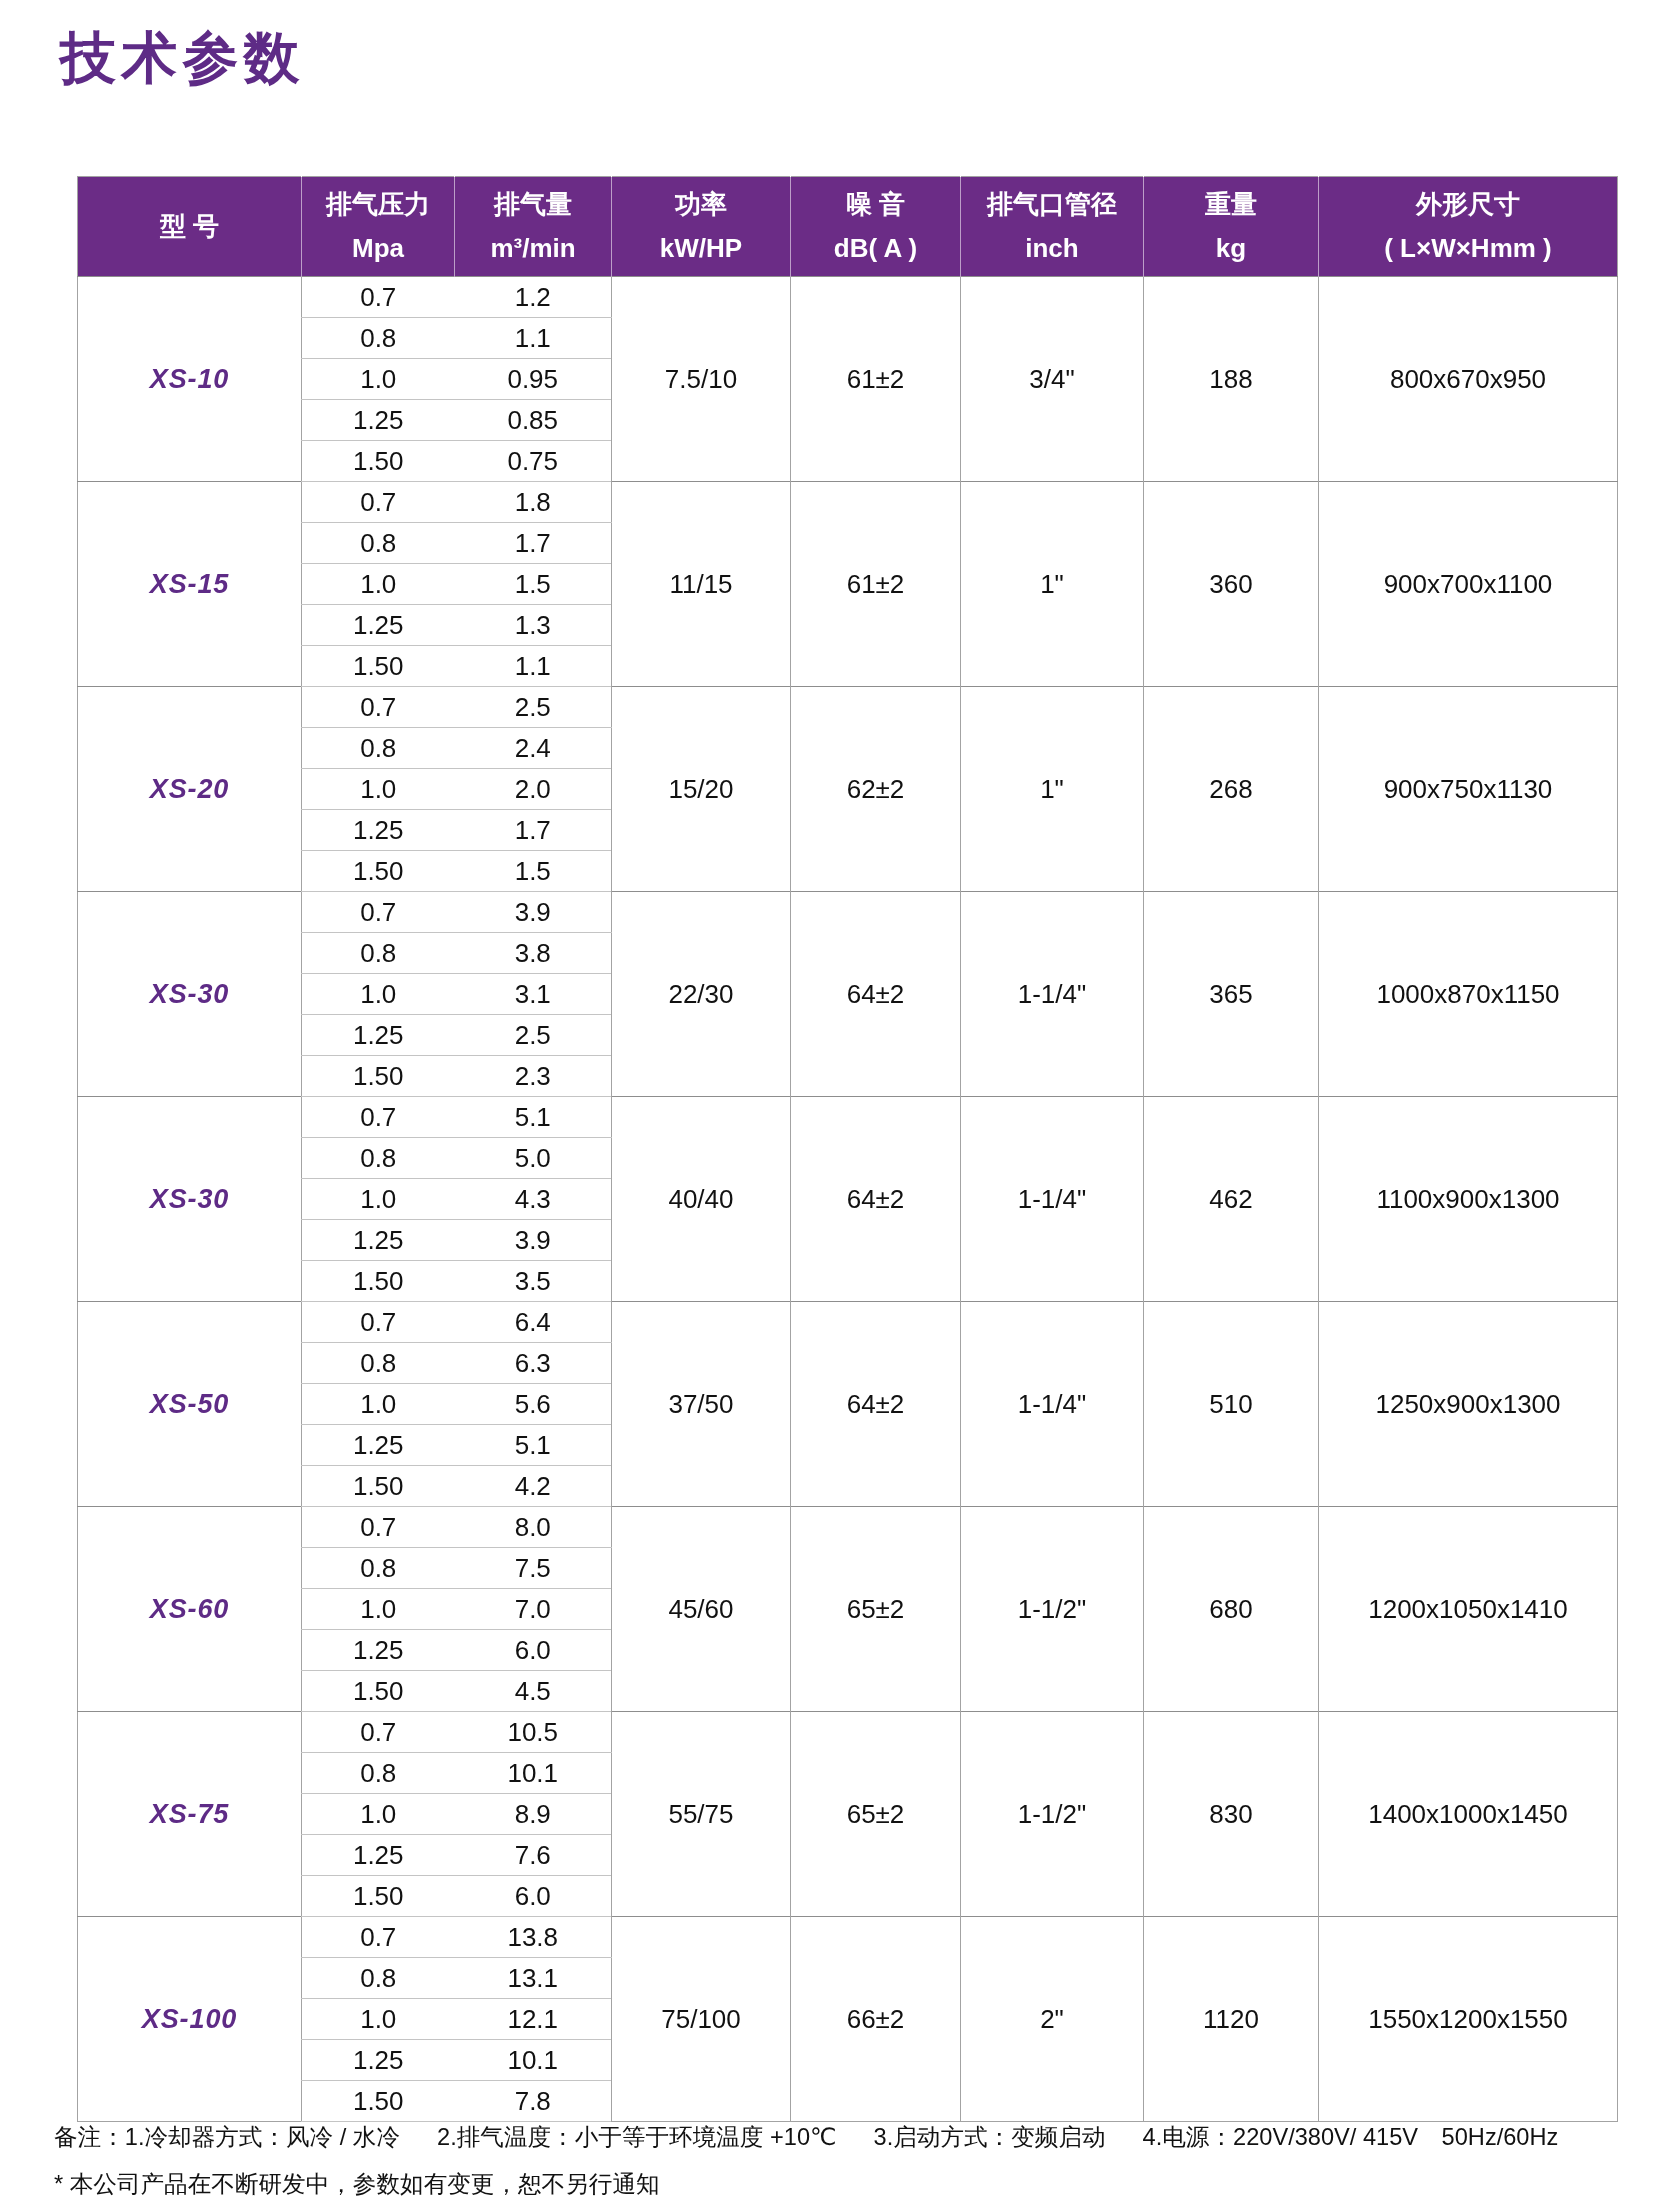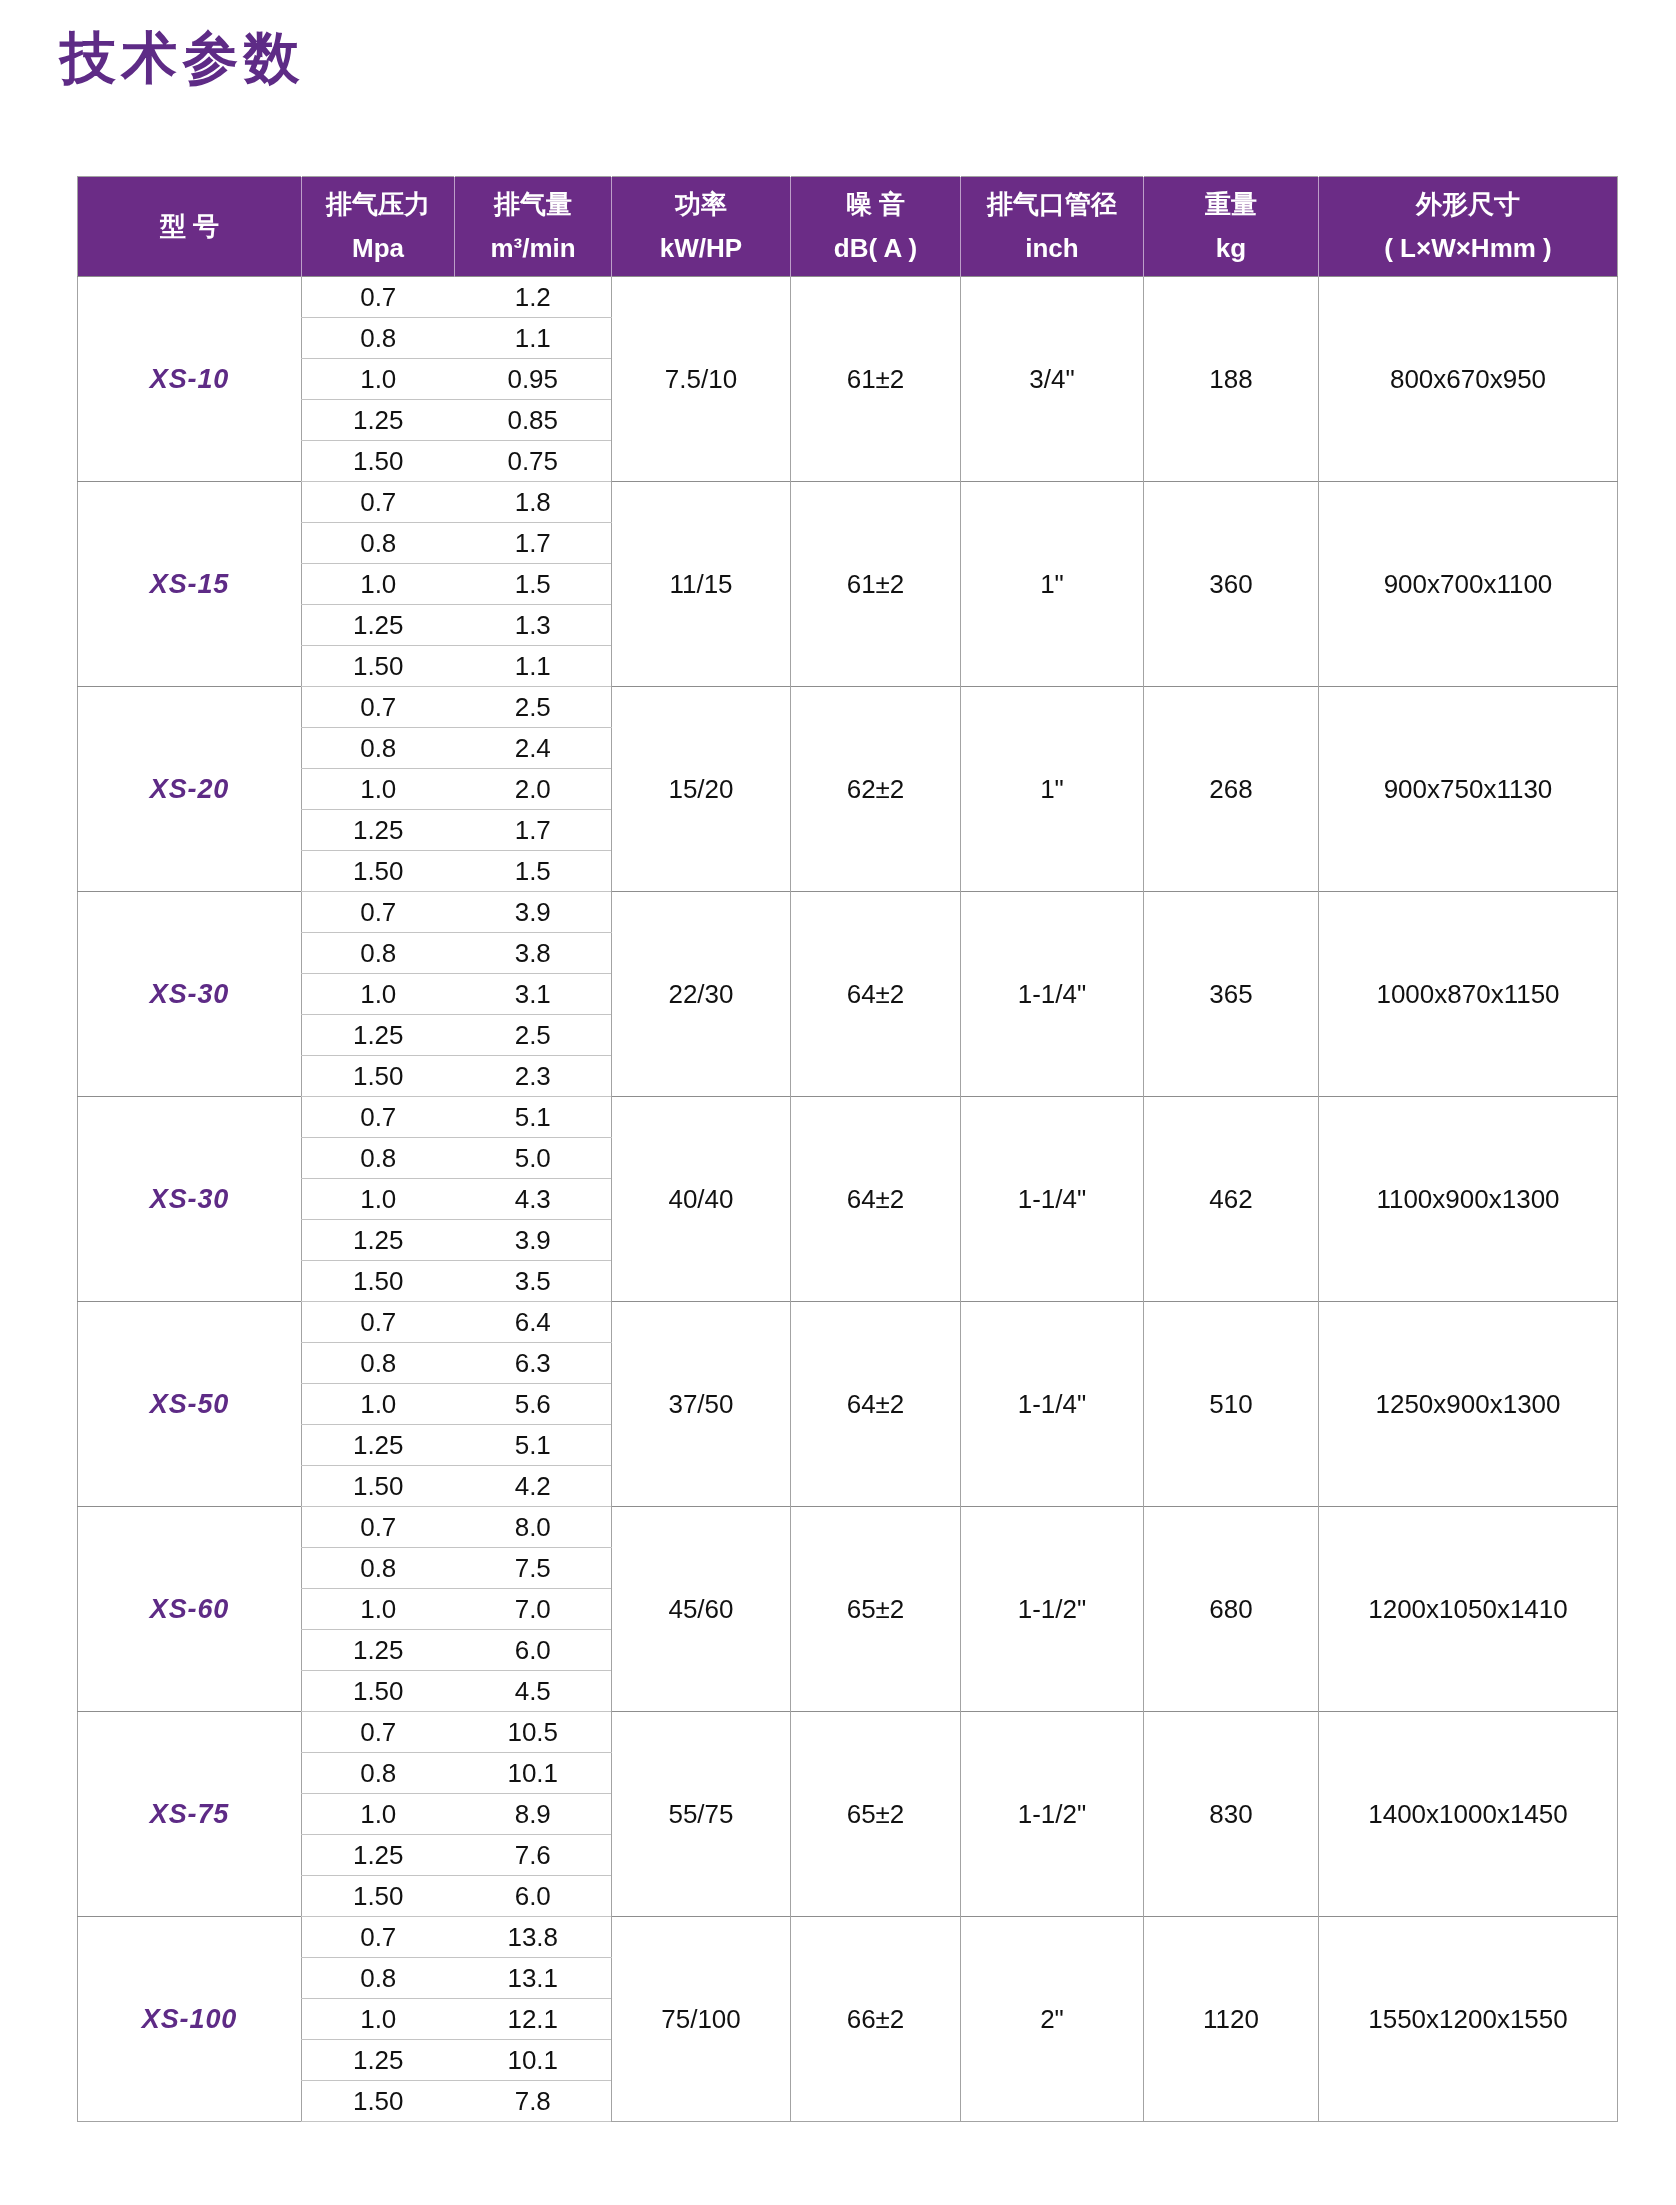--- a/index.html
+++ b/index.html
@@ -350,14 +350,18 @@
     <td class="v-cell">10.1</td>
   </tr>
   <tr>
     <td class="p-cell">1.50</td>
     <td class="v-cell">7.8</td>
   </tr>
 </tbody>
 </table>
 
 <div class="footer">
+  <div class="note-line">
+    <span class="note-seg">备注：1.冷却器方式：风冷 / 水冷</span><span class="note-seg">2.排气温度：小于等于环境温度 +10℃</span><span class="note-seg">3.启动方式：变频启动</span><span class="note-seg">4.电源：220V/380V/ 415V　50Hz/60Hz</span>
+  </div>
+  <span class="disclaimer">* 本公司产品在不断研发中，参数如有变更，恕不另行通知</span>
 </div>
 
 
 </body></html>

